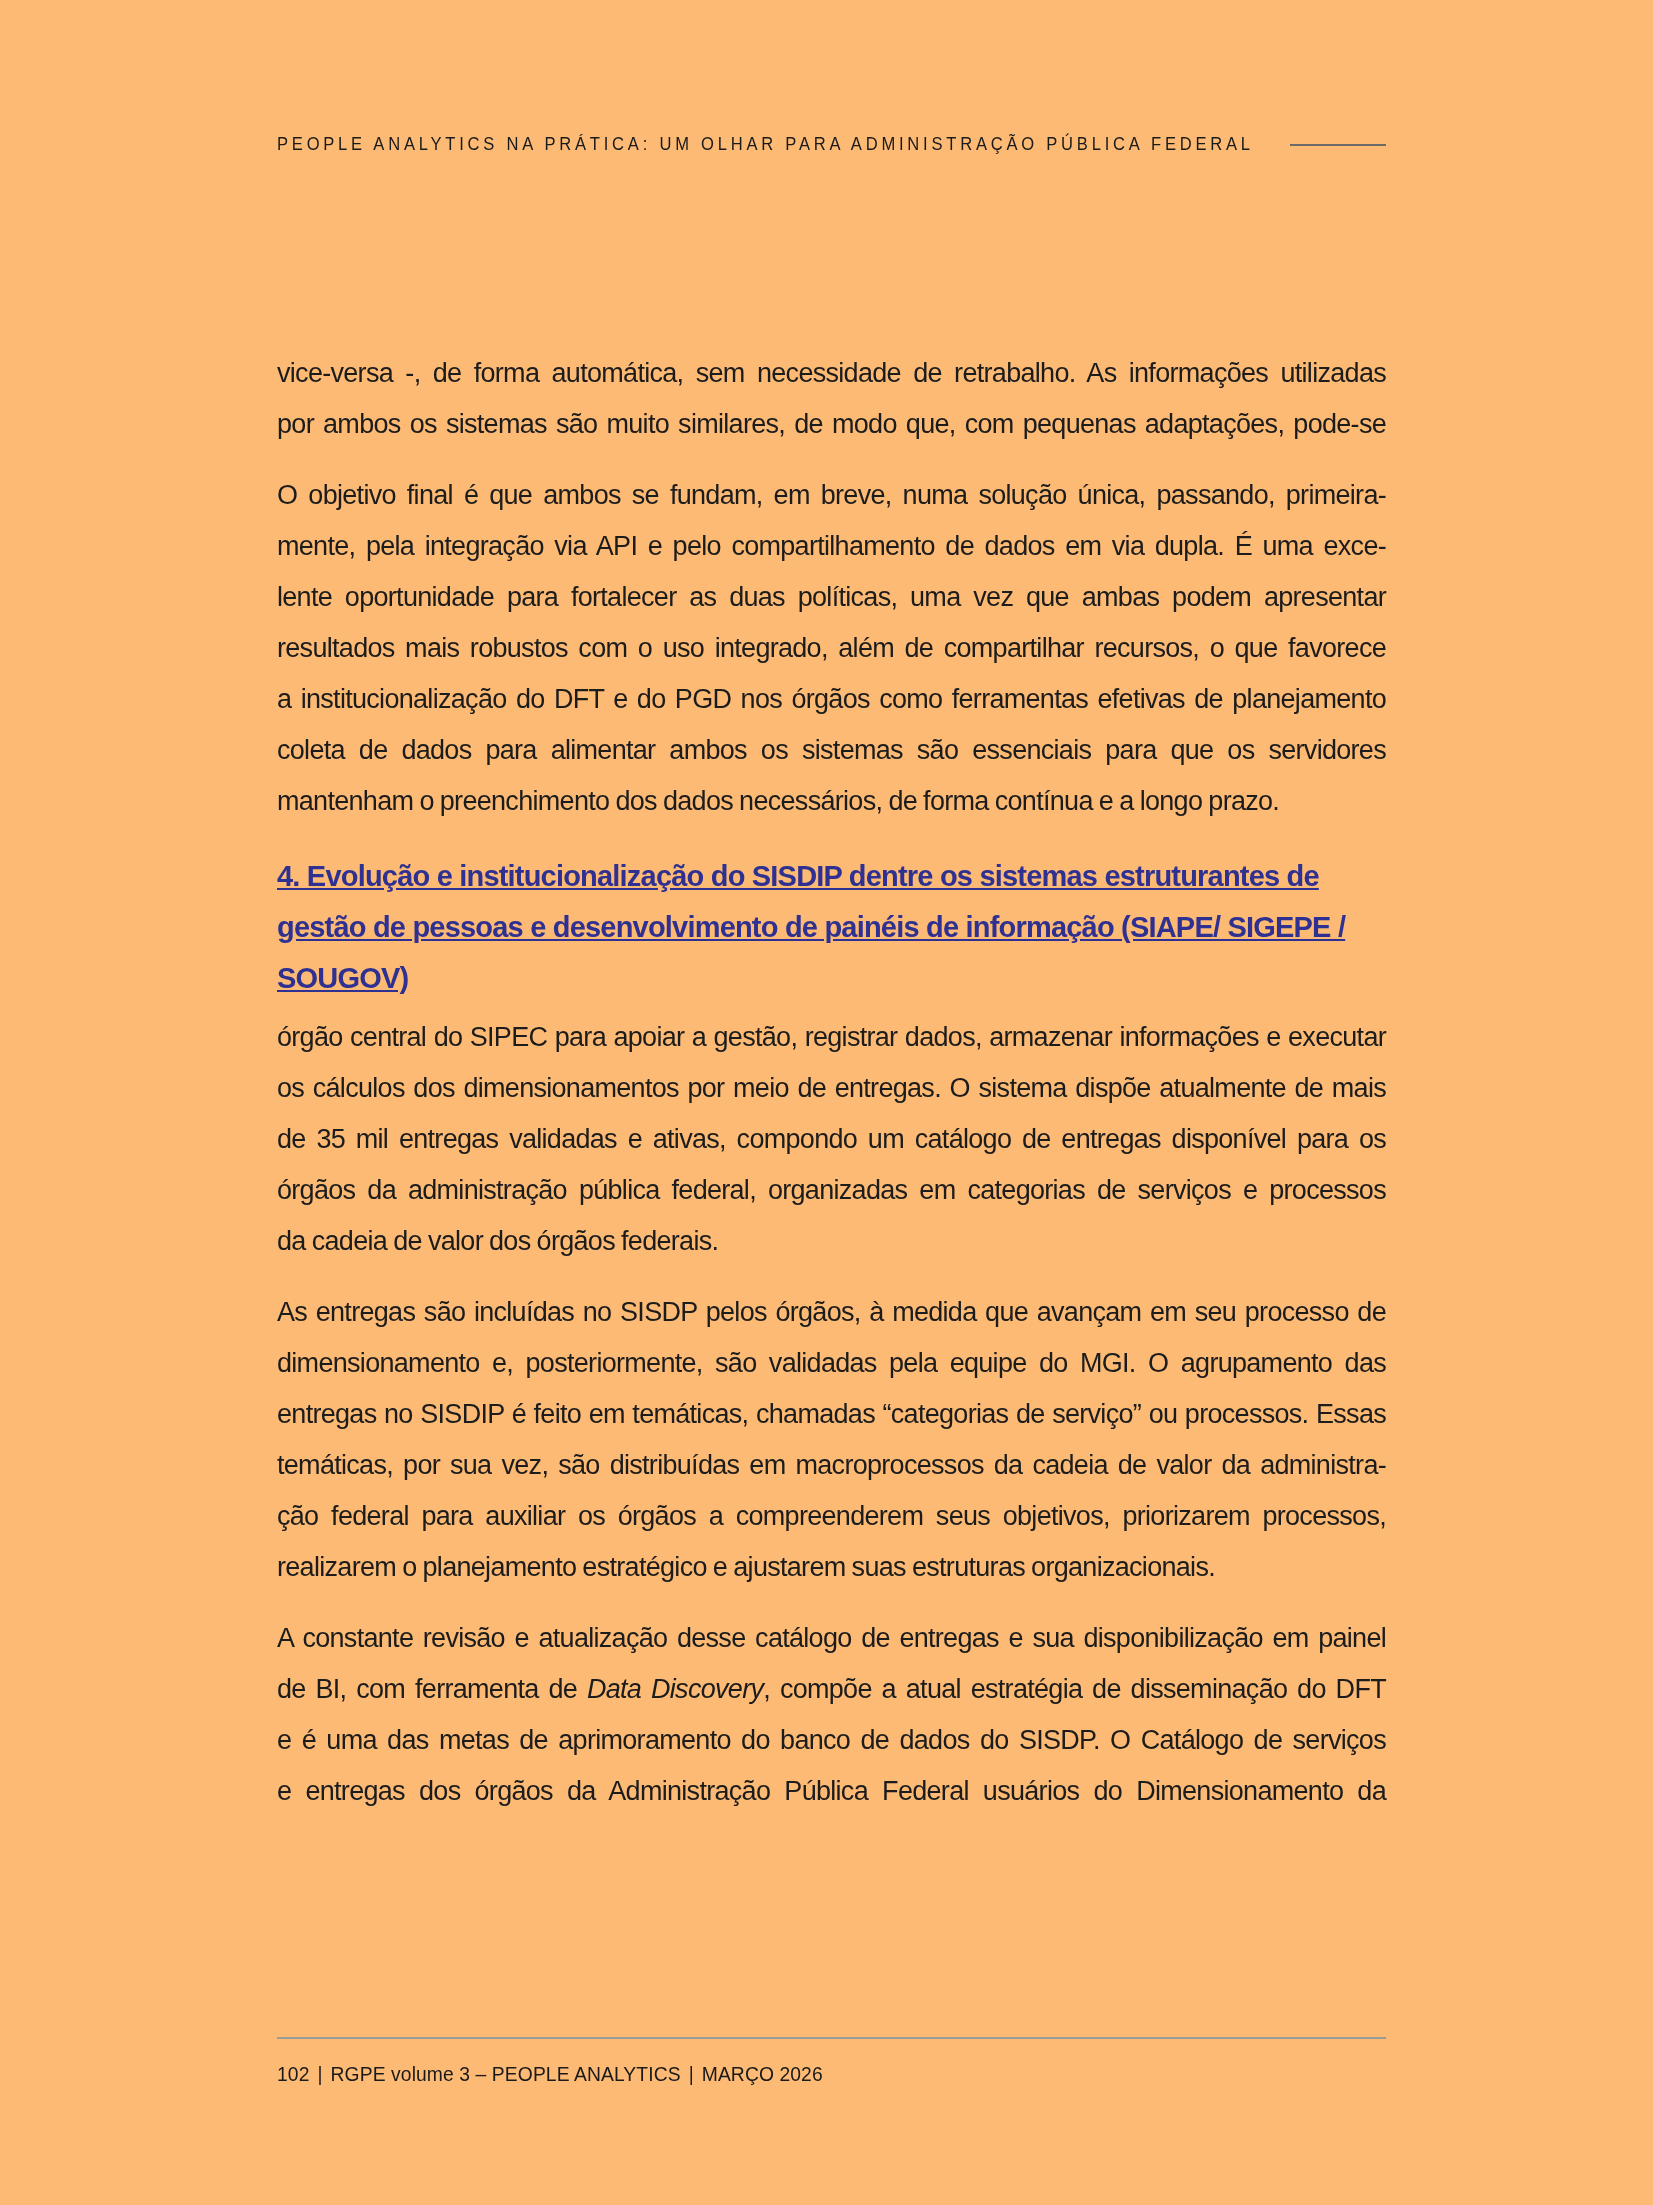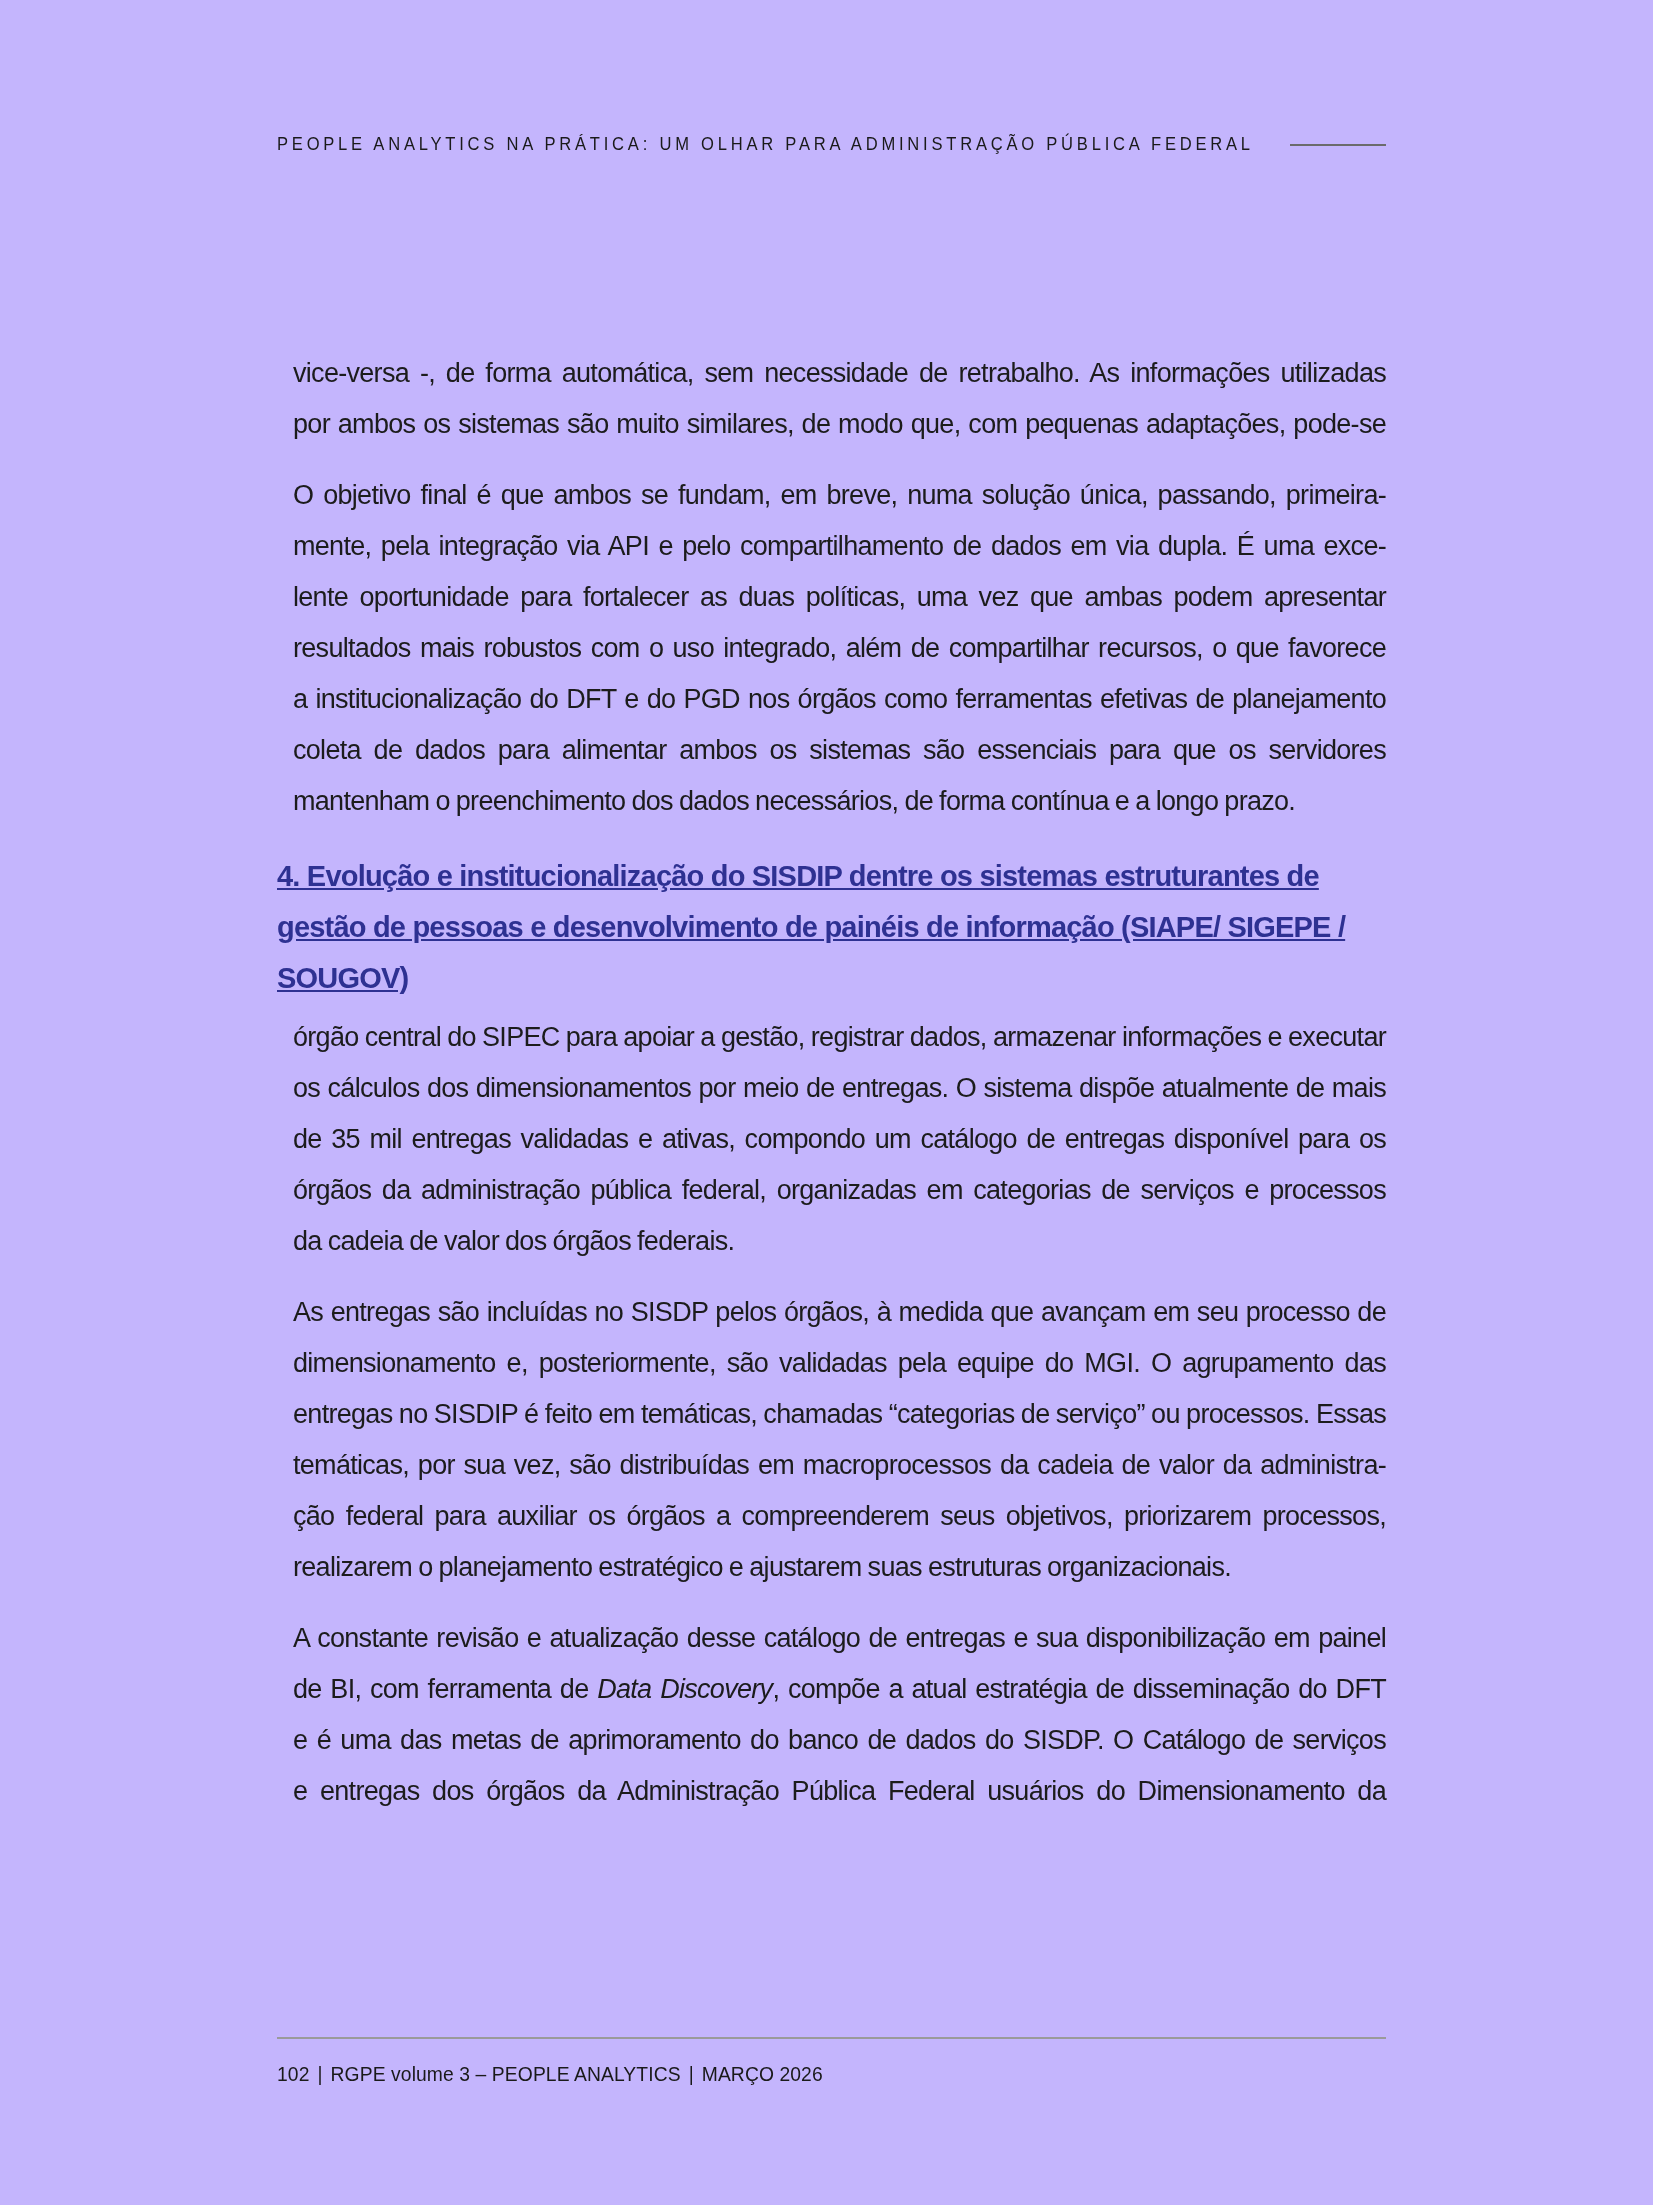--- a/index.html
+++ b/index.html
@@ -1,37 +1,37 @@
 <!DOCTYPE html>
 <html style="font-size:10.7px"><head>
   <meta charset="utf-8">
   <style>
     html, body { margin: 0; padding: 0; background: #ffffff; }
     body { width: 1654px; height: 2205px; position: relative; overflow: hidden; }
-    .page { position: absolute; left: 0; top: 0; width: 1654px; height: 2205px; background: #c4b5fd; }
+    .page { position: absolute; left: 0; top: 0; width: 1654px; height: 2205px; background: #fdba74; }
 
     .running-header {
       position: absolute; left: 277px; top: 131px; width: 1109px; height: 27px;
       display: flex; align-items: center;
     }
     .running-header-title {
       font-family: "Liberation Sans", sans-serif;
       font-size: 18px; letter-spacing: 4.1px; color: #1a1a1a;
       white-space: nowrap; transform: scaleX(0.92); transform-origin: left center;
     }
     .running-header-rule {
       position: absolute; right: 0; top: 13.3px; width: 96px; height: 2px; background: #6b6b6b;
     }
 
     .content {
       position: absolute; left: 277px; top: 348px; width: 1109px;
       font-family: "Liberation Sans", sans-serif; color: #1c1c1c;
     }
     .para {
-      font-size: 27px; line-height: 51px; margin: 0 0 20px 16px;
+      font-size: 27px; line-height: 51px; margin: 0 0 20px 0;
       text-align: justify; letter-spacing: -0.7px; word-spacing: -0.7px;
     }
     .para .line { display: block; white-space: nowrap; text-align-last: justify; }
     .para .line.last { text-align-last: left; }
     .italic { font-style: italic; }
 
     .section-heading {
       font-family: "Liberation Sans", sans-serif; font-weight: bold;
       color: #2e3192; font-size: 29px; line-height: 51px;
       margin: 24px 0 8px 0; letter-spacing: -0.8px; text-decoration: underline;

